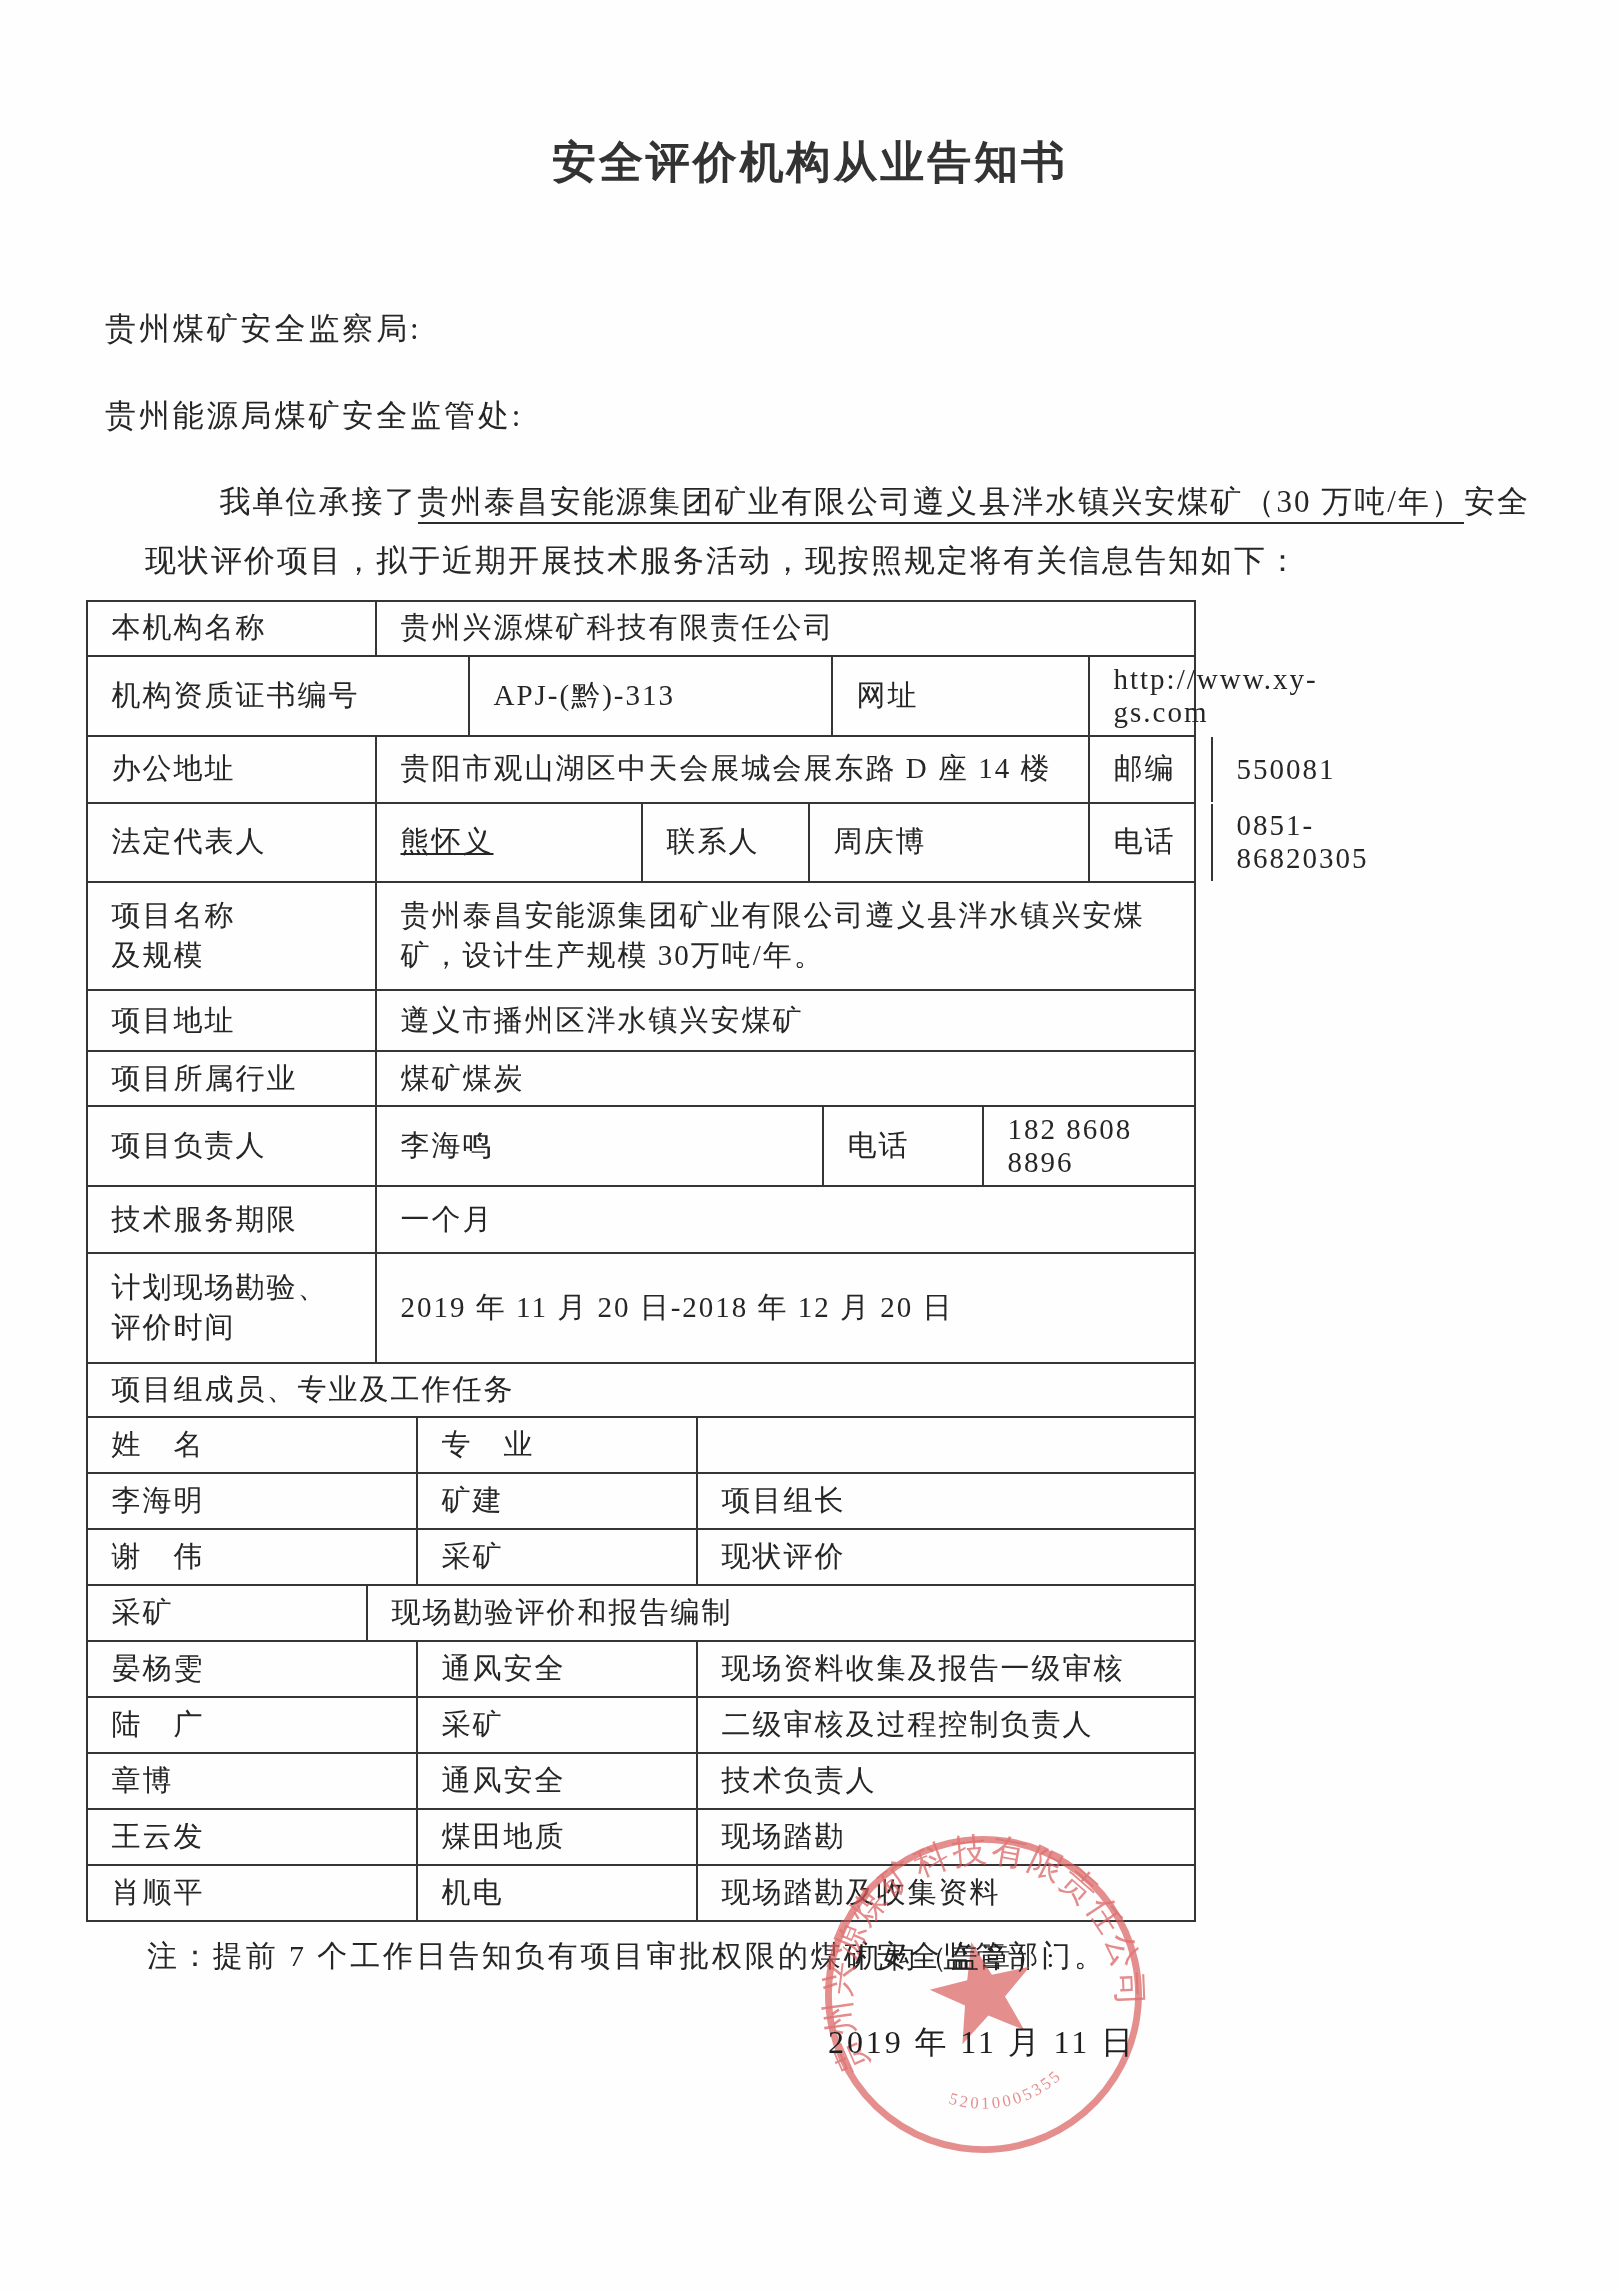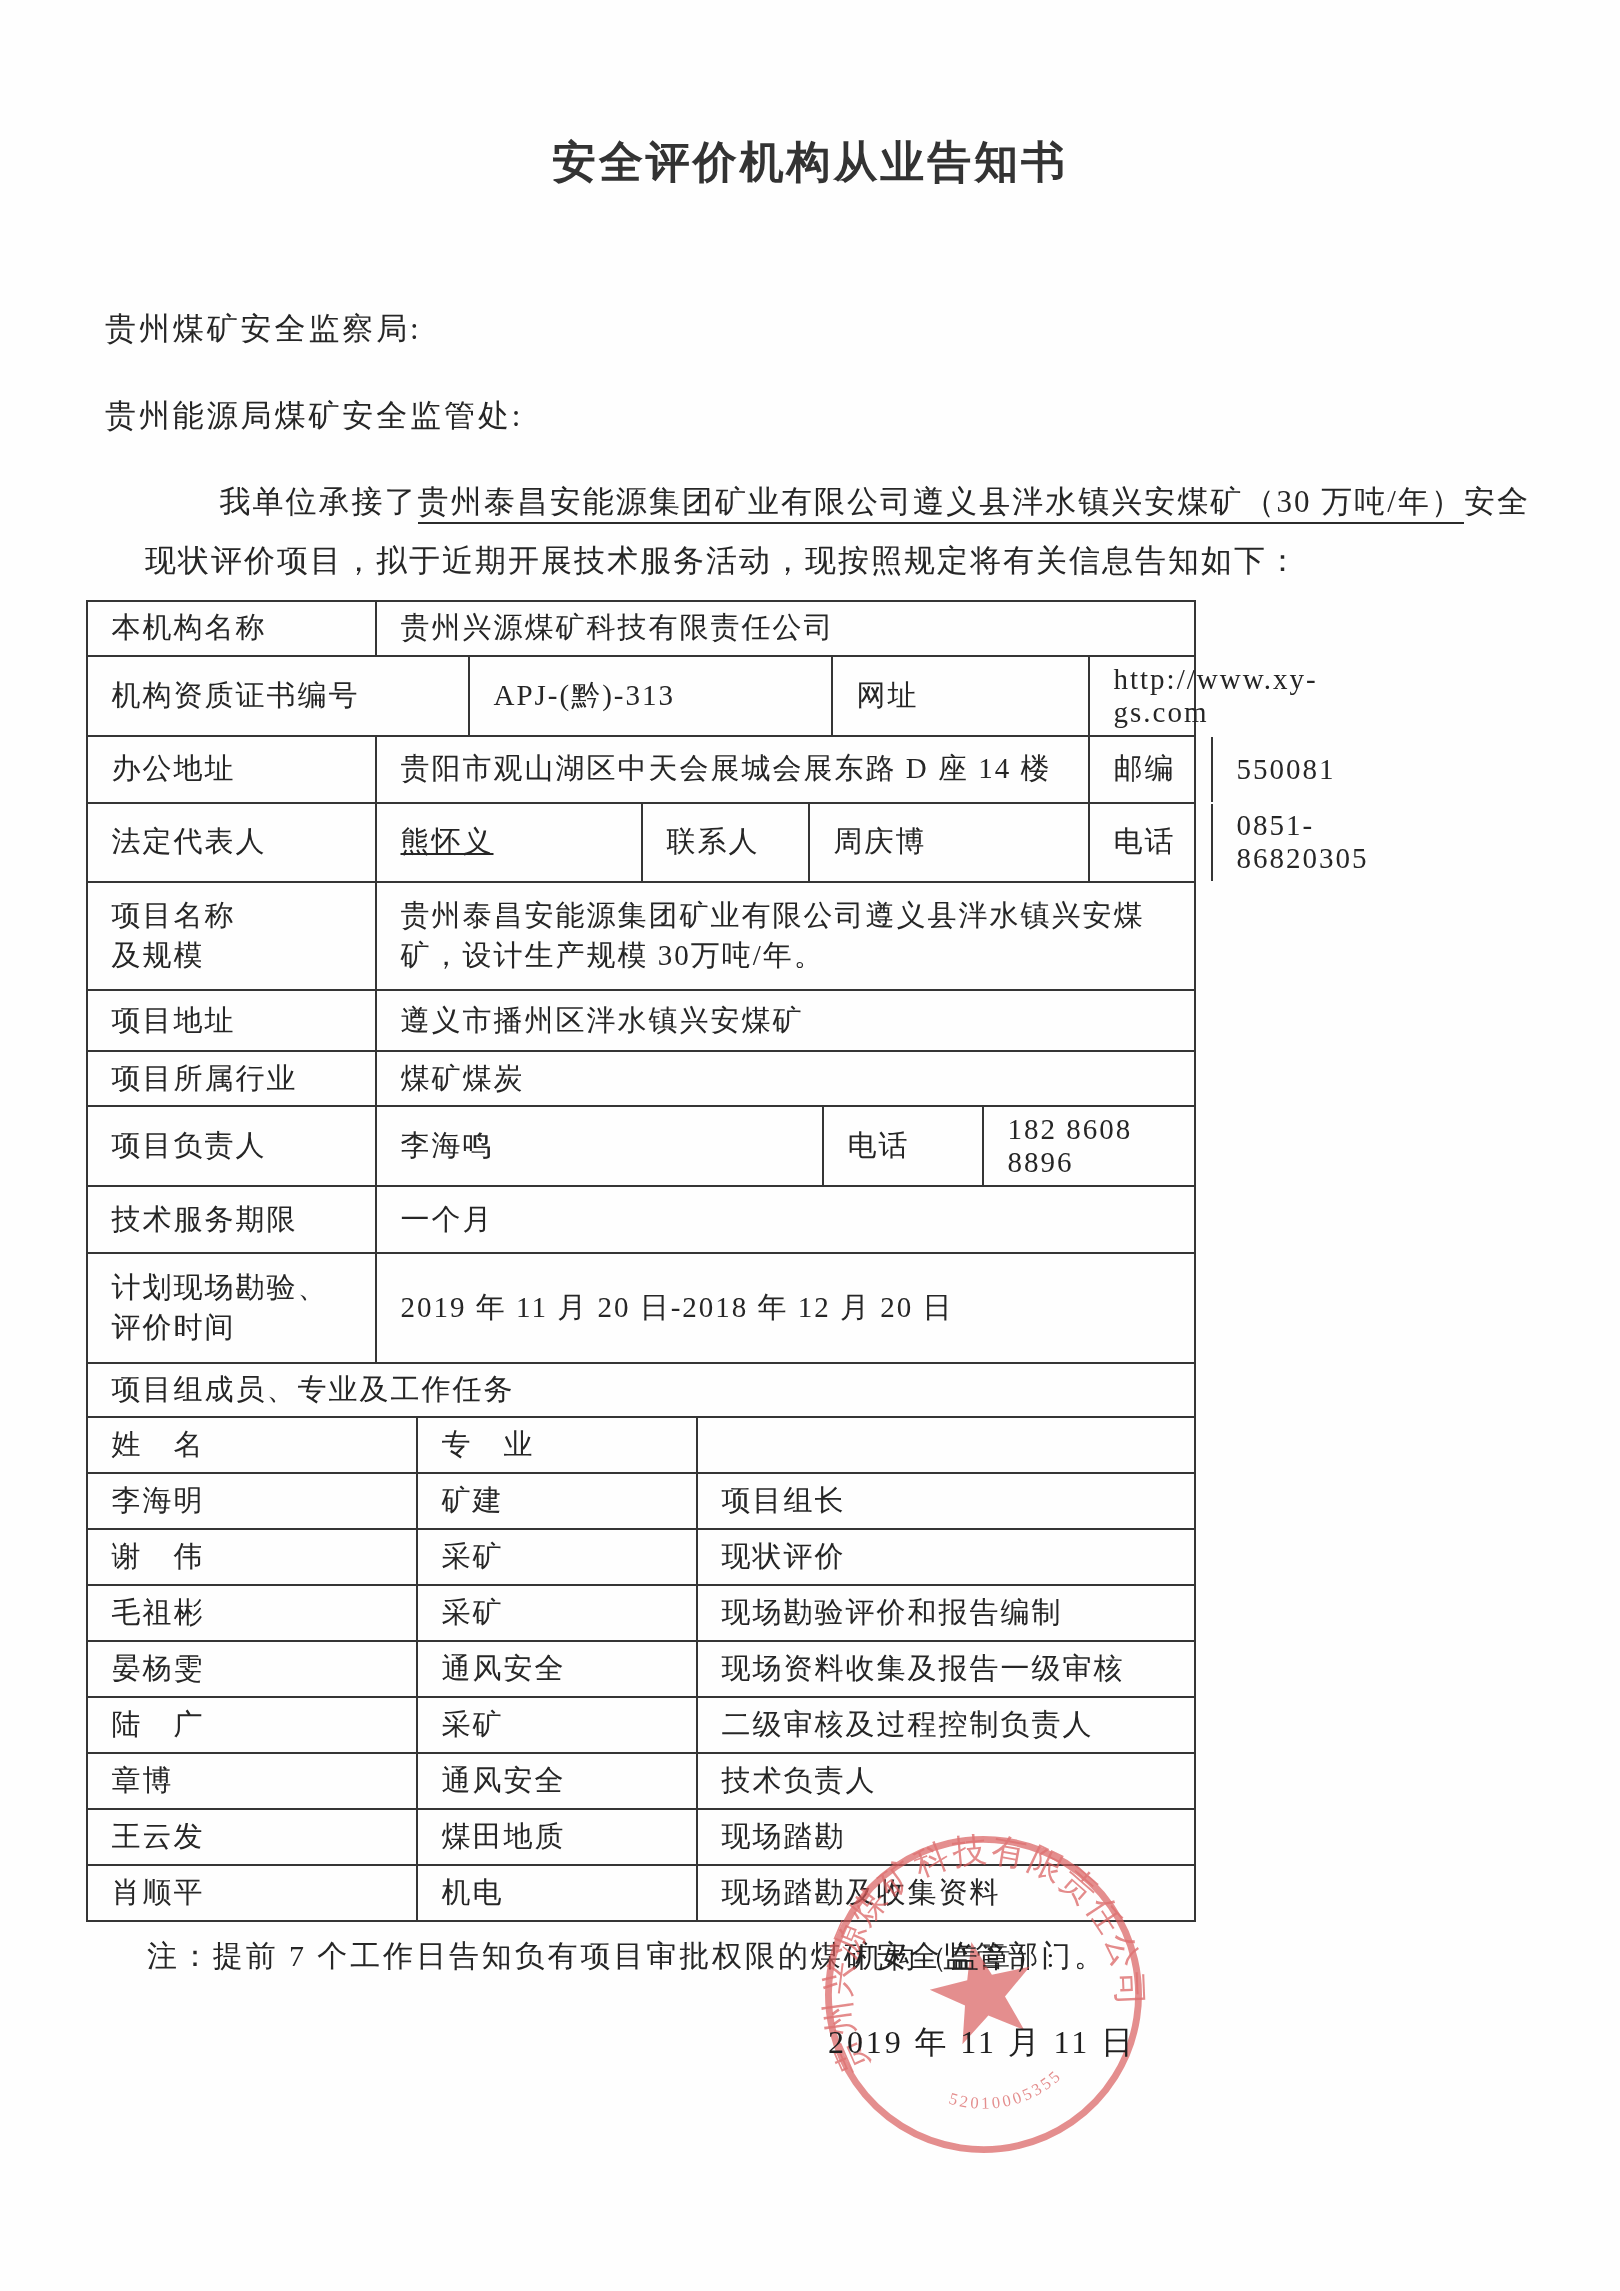--- a/index.html
+++ b/index.html
@@ -193,21 +193,20 @@
       <div class="cell w337">李海明</div>
       <div class="cell w286">矿建</div>
       <div class="cell">项目组长</div>
     </div>
     <div class="trow h55">
       <div class="cell w337">谢　伟</div>
       <div class="cell w286">采矿</div>
       <div class="cell">现状评价</div>
     </div>
     <div class="trow h55">
-      <div class="cell w337">毛祖彬</div>
       <div class="cell w286">采矿</div>
       <div class="cell">现场勘验评价和报告编制</div>
     </div>
     <div class="trow h55">
       <div class="cell w337">晏杨雯</div>
       <div class="cell w286">通风安全</div>
       <div class="cell">现场资料收集及报告一级审核</div>
     </div>
     <div class="trow h55">
       <div class="cell w337">陆　广</div>

